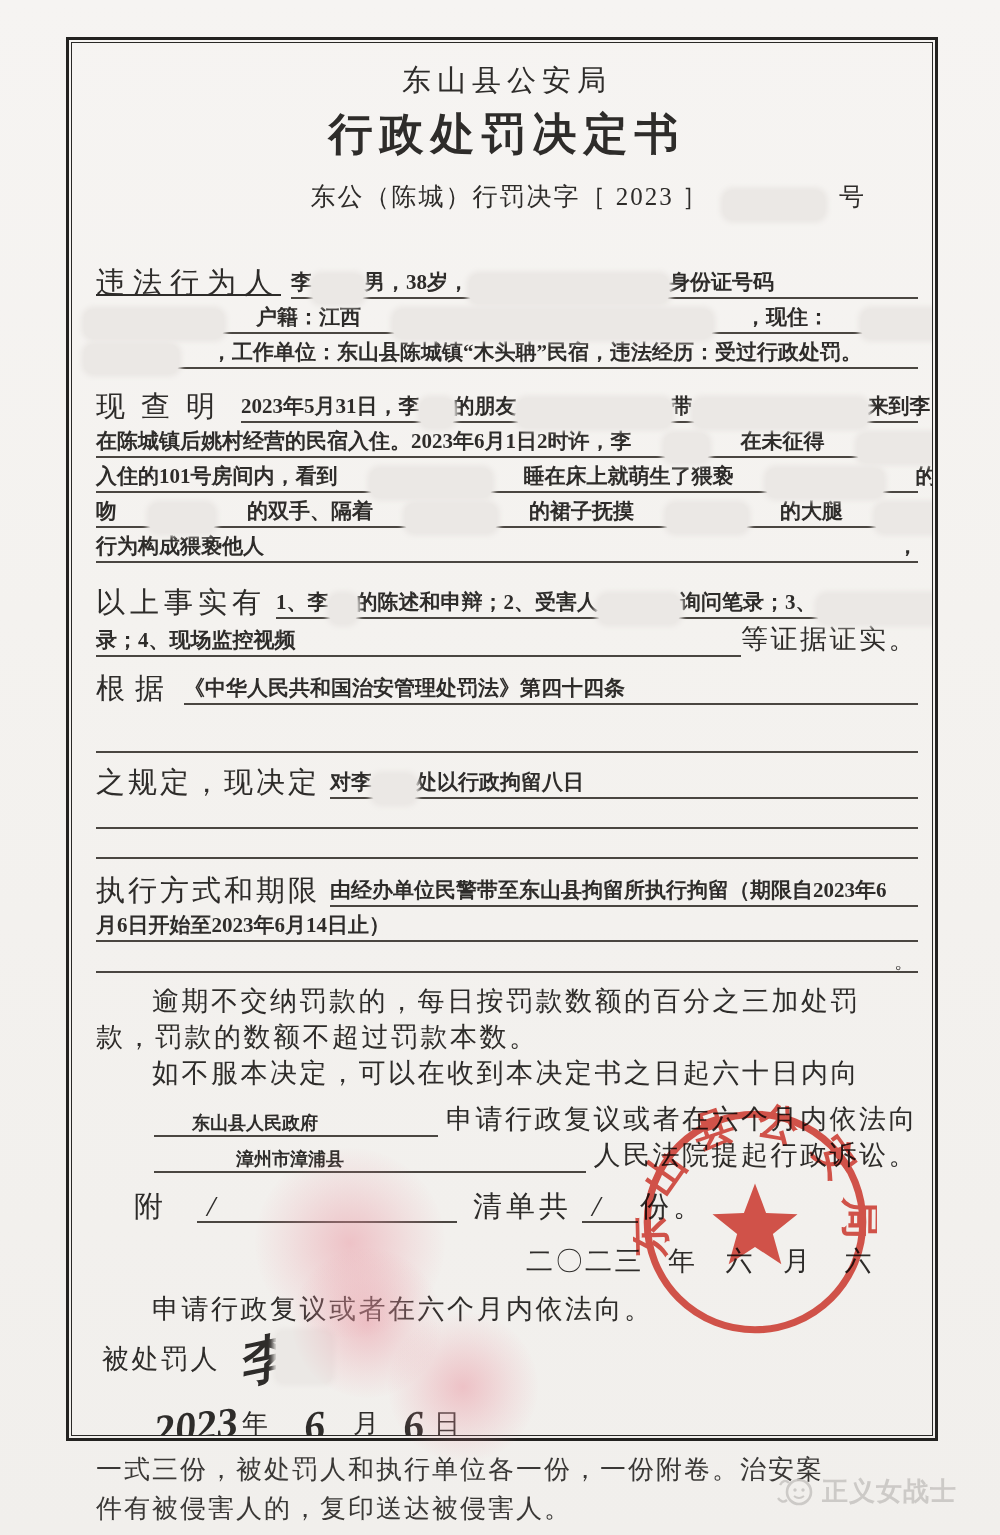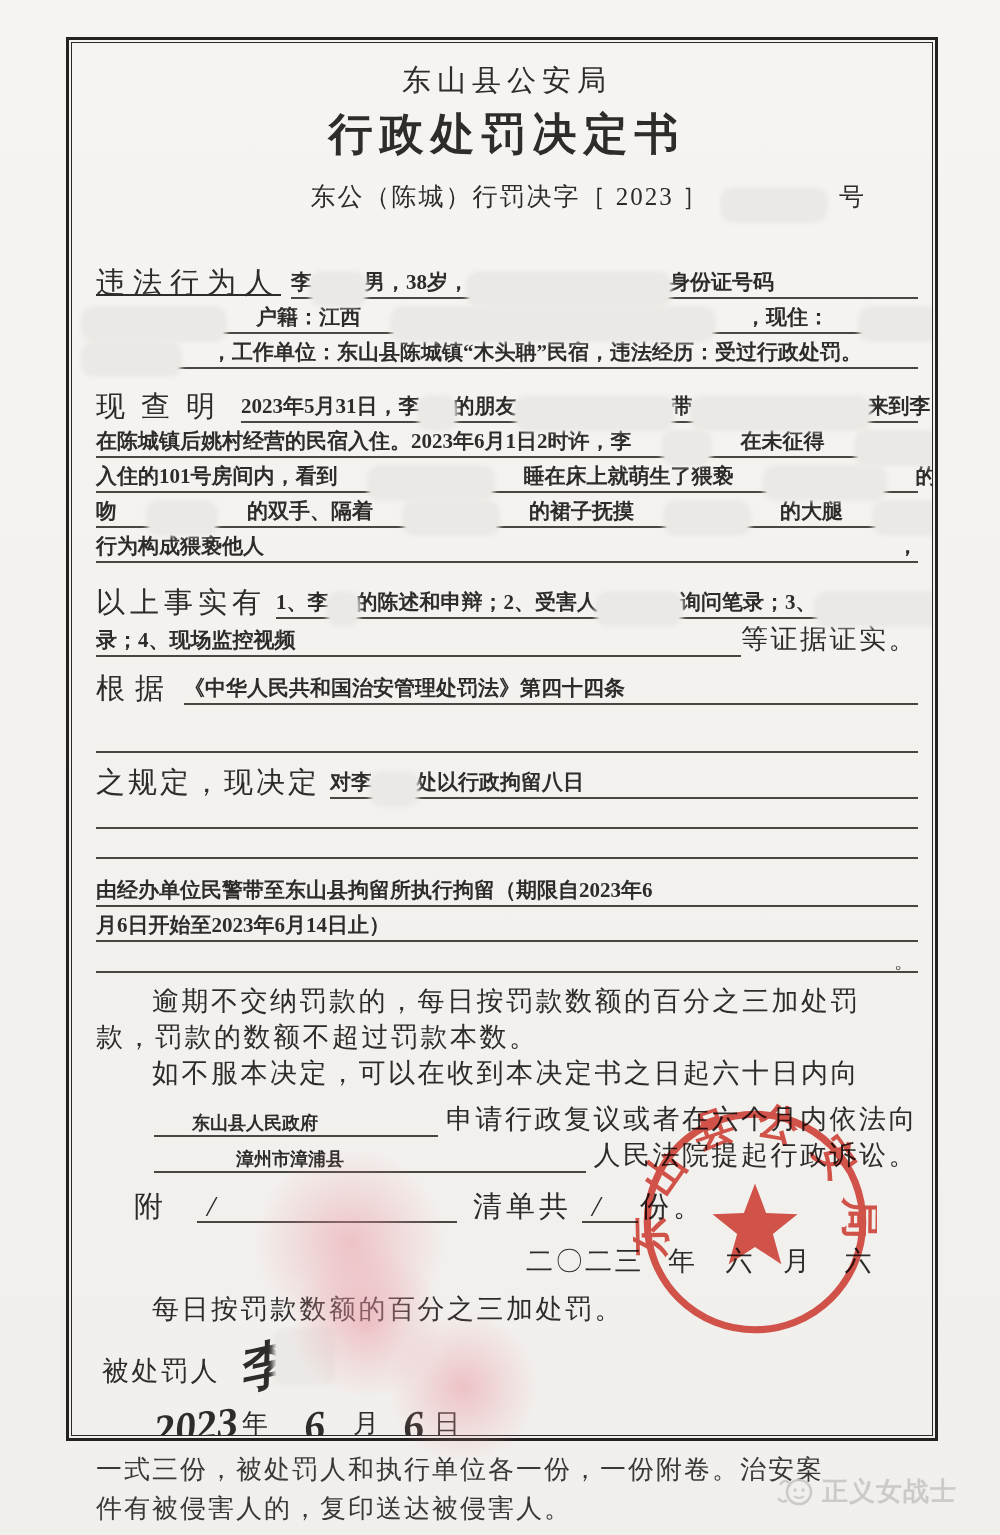--- a/index.html
+++ b/index.html
@@ -58,21 +58,21 @@
   [data-name="exec-1"]{margin-top:8px;min-height:40px;}
   [data-name="exec-1"] .lbl{letter-spacing:3px;}
   [data-name="exec-blank"]{min-height:29px;}
   .para{min-height:36px;}
   [data-name="fine-1"]{margin-top:10px;}
   [data-name="appeal-1"]{margin-top:4px;min-height:42px;}
   [data-name="appeal-2"]{min-height:36px;}
   [data-name="attach-row"]{margin-top:10px;min-height:40px;}
   [data-name="date-row"]{margin-top:18px;min-height:38px;}
   [data-name="delivered-row"]{margin-top:10px;min-height:38px;}
-  [data-name="punished-row"]{margin-top:4px;min-height:58px;}
+  [data-name="punished-row"]{margin-top:4px;min-height:58px;align-items:center;}
   [data-name="hw-date-row"]{margin-top:2px;min-height:56px;}
   
   .seal{position:absolute;left:633px;top:1096px;width:244px;height:248px;opacity:.9;mix-blend-mode:multiply;}
   .fp{position:absolute;border-radius:50%;opacity:.5;z-index:3;
       background:radial-gradient(circle,var(--fingerprint) 0%,rgba(233,148,160,.35) 45%,rgba(233,148,160,0) 72%);}
   .fp1{left:255px;top:1148px;width:190px;height:190px;}
   .fp2{left:292px;top:1248px;width:150px;height:150px;}
   .fp3{left:388px;top:1312px;width:150px;height:150px;}
   .footer{position:absolute;left:96px;top:1450px;width:840px;font-size:26px;letter-spacing:2px;line-height:39px;color:#3a3836;}
   .watermark{position:absolute;left:772px;top:1474px;display:flex;align-items:center;gap:6px;color:var(--watermark);font-size:26px;font-weight:bold;letter-spacing:1px;opacity:.9;font-family:"Liberation Sans","DejaVu Sans",sans-serif;}
@@ -199,20 +199,21 @@
               <span class="fx" data-name="blank-space"></span>
             </span>
           </div>
           <div class="line ruled" data-name="decision-blank-1">
             <span class="fx" data-name="blank-space"></span>
           </div>
           <div class="line ruled" data-name="decision-blank-2">
             <span class="fx" data-name="blank-space"></span>
           </div>
           <div class="line" data-name="exec-1">
+            <span class="lbl" data-name="exec-1-label">执行方式和期限</span>
             <span class="fillwrap" data-name="exec-1-fill">
               <span class="t" data-name="form-text">由经办单位民警带至东山县拘留所执行拘留（期限自2023年6</span>
             </span>
           </div>
           <div class="line ruled" data-name="exec-2">
             <span class="t" data-name="form-text">月6日开始至2023年6月14日止）</span>
             <span class="fx" data-name="blank-space"></span>
           </div>
           <div class="line ruled" data-name="exec-blank">
             <span class="fx" data-name="blank-space"></span>
@@ -244,21 +245,21 @@
           </div>
           <div class="line" data-name="date-row">
             <span class="big" data-name="form-text" style="margin-left: 430px;">二〇二三</span>
             <span class="big" data-name="form-text" style="margin-left: 24px;">年</span>
             <span class="big" data-name="form-text" style="margin-left: 28px;">六</span>
             <span class="big" data-name="form-text" style="margin-left: 28px;">月</span>
             <span class="big" data-name="form-text" style="margin-left: 32px;">六</span>
             <span class="big" data-name="form-text" style="margin-left: 54px;">日</span>
           </div>
           <div class="line" data-name="delivered-row">
-            <span class="big" data-name="form-text" style="margin-left: 56px;">每日按罚款数额的百分之三加处罚。</span>
+            <span class="big" data-name="form-text" style="margin-left: 56px;">申请行政复议或者在六个月内依法向。</span>
           </div>
           <div class="line" data-name="punished-row">
             <span class="big" data-name="form-text" style="margin-left: 6px;">被处罚人</span>
             <span class="hw sig" data-name="handwritten-text" style="margin-left: 18px;">李</span>
             <span class="redact sig-blob" data-name="redaction-blob" style="width: 56px; margin-left: -12px;"></span>
           </div>
           <div class="line" data-name="hw-date-row">
             <span class="hw hw-big" data-name="handwritten-text" style="margin-left: 58px;">2023</span>
             <span class="t hw-lab" data-name="form-text" style="margin-left: 4px;">年</span>
             <span class="hw hw-big" data-name="handwritten-text" style="margin-left: 36px;">6</span>

